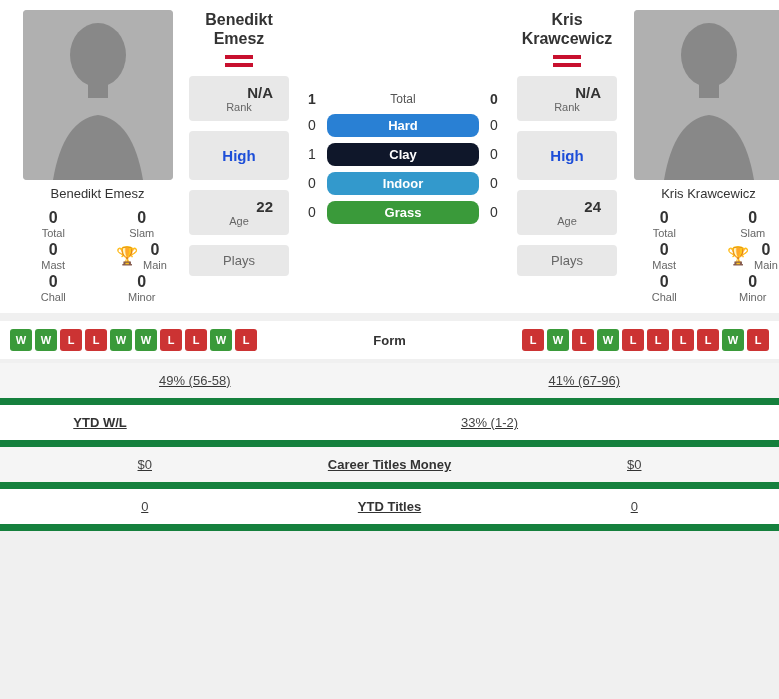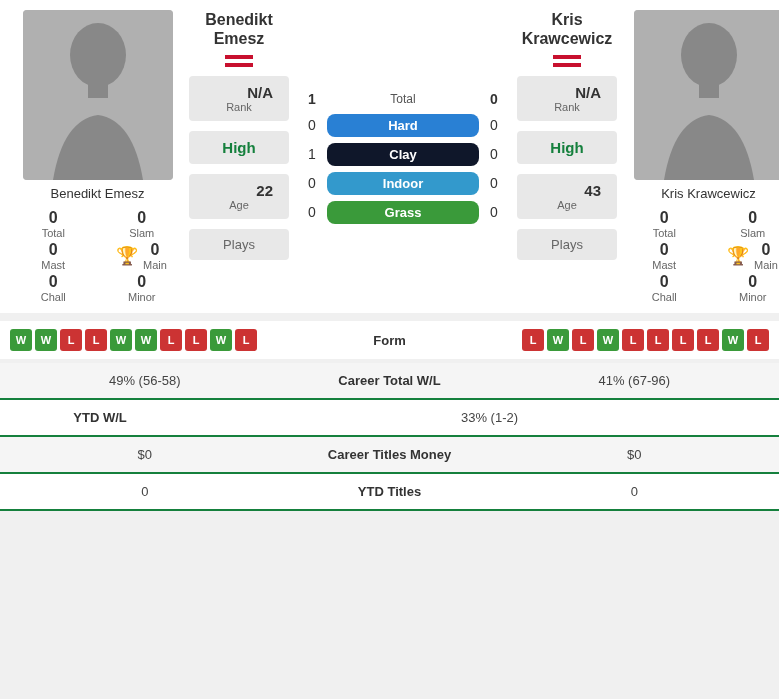--- a/index.html
+++ b/index.html
@@ -115,23 +115,23 @@
     }
 
     .rank-age-label {
       font-size: 11px;
       color: #666;
     }
 
     .high-label {
       font-size: 15px;
       font-weight: bold;
-      color: #15803d;
-      text-align: center;
-      padding: 8px;
+      color: #1d4ed8;
+      text-align: center;
+      padding: 16px;
       background: #e8e8e8;
       border-radius: 4px;
       width: 100%;
       margin: 4px 0;
     }
 
     .plays-box {
       background: #e8e8e8;
       border-radius: 4px;
       padding: 8px 16px;
@@ -258,22 +258,23 @@
     
     .stats-table {
       width: 100%;
       background: #fff;
       margin-top: 4px;
     }
 
     .stats-row {
       display: flex;
       align-items: center;
-      border-bottom: 2px solid #15803d;
+      border-bottom: 7px solid #15803d;
       padding: 10px 0;
+      text-decoration: underline;
     }
 
     .stats-row:nth-child(odd) {
       background: #f5f5f5;
     }
 
     .stats-left-val {
       flex: 1;
       text-align: center;
       font-size: 13px;
@@ -425,21 +426,21 @@
       </div>
 
       <div class="rank-age-box">
         <div class="rank-age-value">N/A</div>
         <div class="rank-age-label">Rank</div>
       </div>
 
       <div class="high-label">High</div>
 
       <div class="rank-age-box">
-        <div class="rank-age-value">43</div>
+        <div class="rank-age-value">24</div>
         <div class="rank-age-label">Age</div>
       </div>
 
       <div class="plays-box">
         <span>Plays</span>
       </div>
     </div>
 
     <div class="player-right">
       <div class="player-avatar">
@@ -511,21 +512,20 @@
         <span class="form-badge form-l">L</span>
         <span class="form-badge form-l">L</span>
         <span class="form-badge form-w">W</span>
         <span class="form-badge form-l">L</span>
       </div>
   </div>
 
   <div class="stats-table" id="stats-table">
       <div class="stats-row">
     <span class="stats-left-val">49% (56-58)</span>
-    <span class="stats-center-label">Career Total W/L</span>
     <span class="stats-right-val">41% (67-96)</span>
   </div>
       <div class="stats-row">
     <span class="stats-center-label">YTD W/L</span>
     <span class="stats-right-val">33% (1-2)</span>
   </div>
       <div class="stats-row">
     <span class="stats-left-val">$0</span>
     <span class="stats-center-label">Career Titles Money</span>
     <span class="stats-right-val">$0</span>

